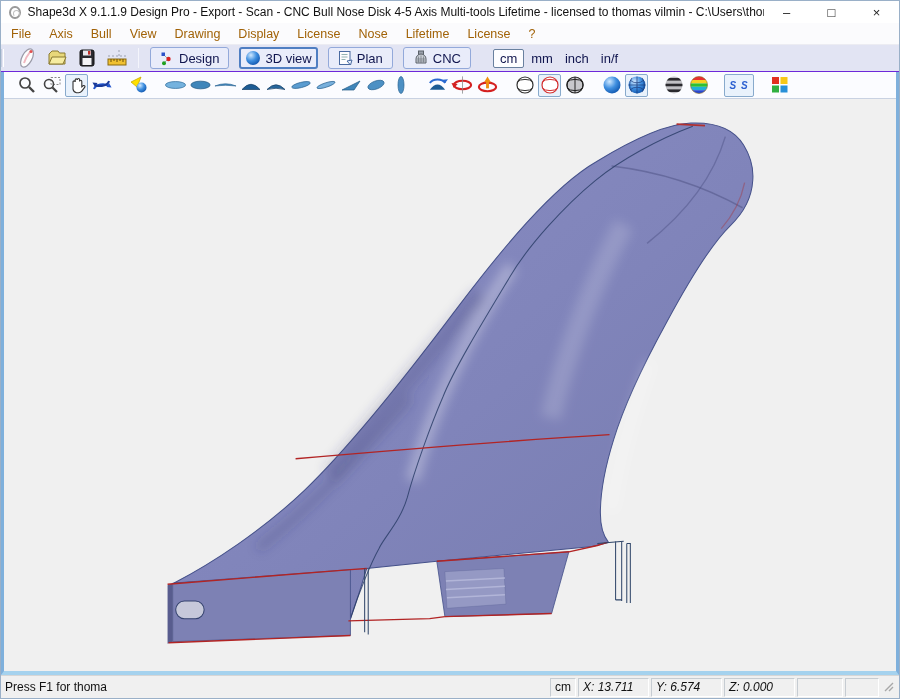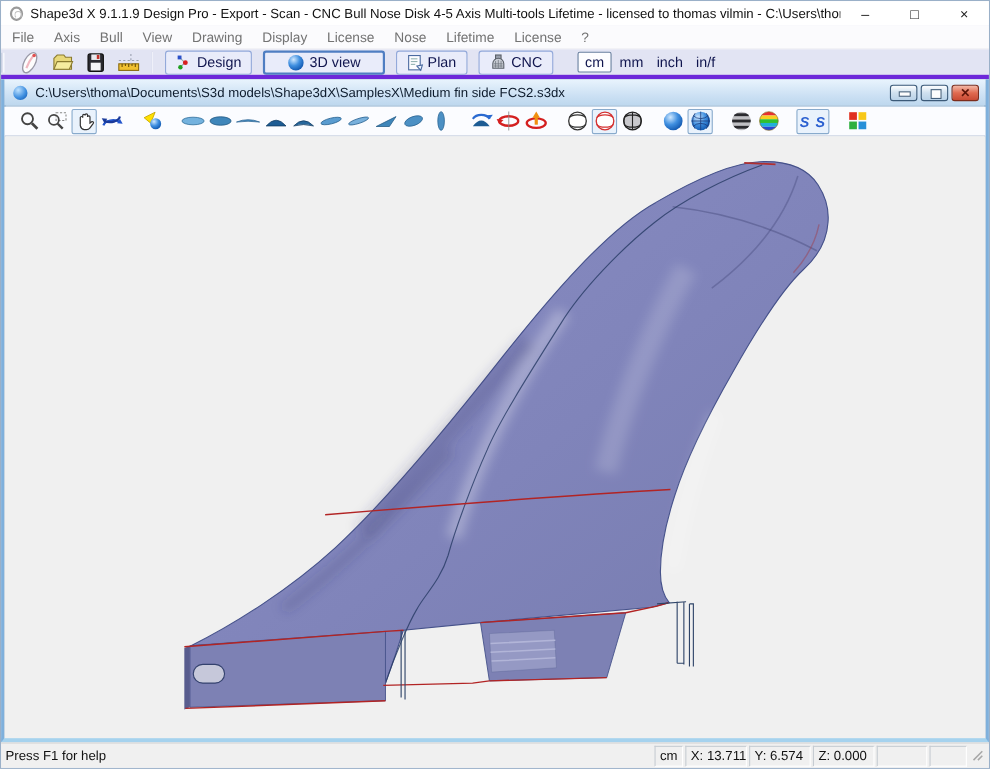--- a/index.html
+++ b/index.html
@@ -14,32 +14,32 @@
     border:2px solid #9a9a9a; position:relative; }
   .app-logo::after { content:""; position:absolute; left:2px; top:2px; width:5px; height:5px;
     border-radius:50%; border:1.5px solid #c0c0c0; border-bottom-color:transparent; }
   .title-text { white-space:nowrap; overflow:hidden; }
   .win-controls { margin-left:auto; display:flex; height:100%; }
   .win-btn { width:45px; height:100%; display:flex; align-items:center; justify-content:center;
     font-size:13px; color:#222; }
 
   
   .menubar { position:absolute; top:22px; left:0; right:0; height:22px; background:#fbfbfd;
-    display:flex; align-items:center; font-size:12.5px; color:#737373; border-bottom:1px solid #ececf2; }
+    display:flex; align-items:center; font-size:12.5px; color:#a16207; border-bottom:1px solid #ececf2; }
   .menu-item { padding:2px 9px; }
   .menu-item:first-child { margin-left:1px; }
 
   
   .toolbar { position:absolute; top:44px; left:0; right:0; height:27px; background:#e2e4f3;
-    display:flex; align-items:center; border-bottom:4px solid #6d28d9; }
+    display:flex; align-items:center; border-bottom:1px solid #6d28d9; }
   .tb-icon { width:26px; height:22px; margin:0 2px; display:flex; align-items:center; justify-content:center; }
   .tb-sep { width:1px; height:20px; background:#b9bdd9; margin:0 6px; border-right:1px solid #f4f5fc; }
   .tb-btn { height:22px; display:flex; align-items:center; gap:4px; padding:0 9px; margin:0 5px;
     background:#e9ecfa; border:1px solid #93a9da; border-radius:3px; font-size:13px; color:#10154e; }
-  .tb-btn.active { border:2px solid #4f7ec2; padding:0 20px; }
+  .tb-btn.active { border:2px solid #4f7ec2; padding:0 4px; }
   .units { display:flex; align-items:center; margin-left:16px; font-size:13px; color:#10154e; }
   .unit-opt { padding:1px 5px; margin:0 1px; }
   .unit-opt.selected { background:#fdfdff; border:1px solid #69809f; border-radius:2px; padding:1px 6px; }
 
   
   .child { position:absolute; top:71px; left:0; right:0; bottom:23px;
     border-left:3px solid #7fb0dc; border-right:3px solid #7fb0dc; border-bottom:4px solid #a5d2ee;
     box-shadow:inset 0 0 0 1px #4d7aa6; display:flex; flex-direction:column; background:#f0f0f0; }
   .child-titlebar { height:25px; background:linear-gradient(#e9f4fd,#cde1f4 60%,#bdd7ee);
     border-bottom:1px solid #8fb2d2; display:flex; align-items:center; font-size:12px; color:#0d1b2c; }
@@ -56,35 +56,35 @@
   .c-close-x { position:absolute; left:0; top:0; right:0; bottom:0; display:flex;
     align-items:center; justify-content:center; font-size:11px; font-weight:bold; color:#5d1408; }
 
   
   .view-toolbar { height:27px; background:#fbfcff; border-bottom:1px solid #c9d2e2;
     display:flex; align-items:center; padding-left:10px; }
   .vt-grip { width:3px; height:18px; border-left:1px solid #c8cfe0; border-right:1px solid #ffffff; margin-right:8px; }
   .vt-icon { width:23px; height:23px; display:flex; align-items:center; justify-content:center; margin:0 1px; }
   .vt-icon.sel { border:1px solid #88aacc; background:#e9f2fc; border-radius:2px; }
   .vt-gap { width:12px; }
-  .sym-label { font-size:13px; font-style:italic; font-weight:bold; color:#2a5fd0; letter-spacing:1px; }
+  .sym-label { font-size:10px; font-style:italic; font-weight:bold; color:#2a5fd0; letter-spacing:1px; }
 
   
   .viewport { flex:1; position:relative; background:#f0f0f0; overflow:hidden; }
   .viewport svg { position:absolute; inset:0; width:100%; height:100%; }
 
   
   .statusbar { position:absolute; left:0; right:0; bottom:0; height:23px; background:#f0f0f0;
     border-top:1px solid #d6d6d6; display:flex; align-items:center; font-size:12px; color:#111; }
   .sb-help { padding-left:4px; }
   .sb-cells { margin-left:auto; display:flex; align-items:center; height:19px; margin-right:2px; }
   .sb-cell { height:19px; border:1px solid #c6ccd2; border-right-color:#ffffff; border-bottom-color:#ffffff;
     margin-left:2px; padding:1px 4px 0 4px; background:#f0f0f0; white-space:nowrap; }
   .sb-cell.unit { width:26px; }
-  .sb-cell.coord { width:56px; }
+  .sb-cell.coord { width:71px;font-style:italic; }
   .sb-cell.empty1 { width:46px; }
   .sb-cell.empty2 { width:34px; }
   .sb-grip { width:16px; height:16px; margin-left:2px; }
 </style>
 </head>
 <body>
 
 <div id="app">
 
   <div class="titlebar">
@@ -182,31 +182,20 @@
     </span>
     <div class="units">
       <span class="unit-opt selected">cm</span>
       <span class="unit-opt">mm</span>
       <span class="unit-opt">inch</span>
       <span class="unit-opt">in/f</span>
     </div>
   </div>
 
   <div class="child">
-    <div class="child-titlebar">
-      <span class="doc-sphere"></span>
-      <span>C:\Users\thoma\Documents\S3d models\Shape3dX\SamplesX\Medium fin side FCS2.s3dx</span>
-      <div class="child-controls">
-        <span class="c-btn c-min"></span>
-        <span class="c-btn c-restore"></span>
-        <span class="c-btn close">
-            <span class="c-close-x">✕</span>
-          </span>
-      </div>
-    </div>
 
     <div class="view-toolbar">
       <span class="vt-icon">
         <svg width="20" height="20" viewBox="0 0 20 20">
             <circle cx="8" cy="8" r="5" fill="none" stroke="#444" stroke-width="1.7"></circle>
             <line x1="12" y1="12" x2="17" y2="17" stroke="#444" stroke-width="2.4"></line>
           </svg>
       </span>
       <span class="vt-icon">
         <svg width="20" height="20" viewBox="0 0 20 20">
@@ -451,21 +440,21 @@
         <path d="M 434,495 L 539,492" fill="none" stroke="#b22424" stroke-width="1.3"></path>
         <path d="M 339,499 L 419,497 L 434,495" fill="none" stroke="#b22424" stroke-width="1.2"></path>
 
         <path d="M 355,449 V 510 M 358.5,449 V 512" stroke="#2e4468" stroke-width="1" fill="none"></path>
         <path d="M 584,425 L 610,423 M 602,423 V 479 M 608,423 V 480 M 613,425 H 617 M 613,425 V 482 M 616.5,425 V 482 M 602,479 H 608" stroke="#2e4468" stroke-width="1" fill="none"></path>
       </svg>
     </div>
   </div>
 
   <div class="statusbar">
-    <span class="sb-help">Press F1 for help</span>
+    <span class="sb-help">Press F1 for thoma</span>
     <div class="sb-cells">
       <span class="sb-cell unit">cm</span>
       <span class="sb-cell coord">X: 13.711</span>
       <span class="sb-cell coord">Y: 6.574</span>
       <span class="sb-cell coord">Z: 0.000</span>
       <span class="sb-cell empty1"></span>
       <span class="sb-cell empty2"></span>
       <span class="sb-grip">
         <svg width="14" height="14" viewBox="0 0 14 14">
             <path d="M12 4 L4 12 M12 8 L8 12 M12 12 L12 12" stroke="#a8a8a8" stroke-width="1.4"></path>

